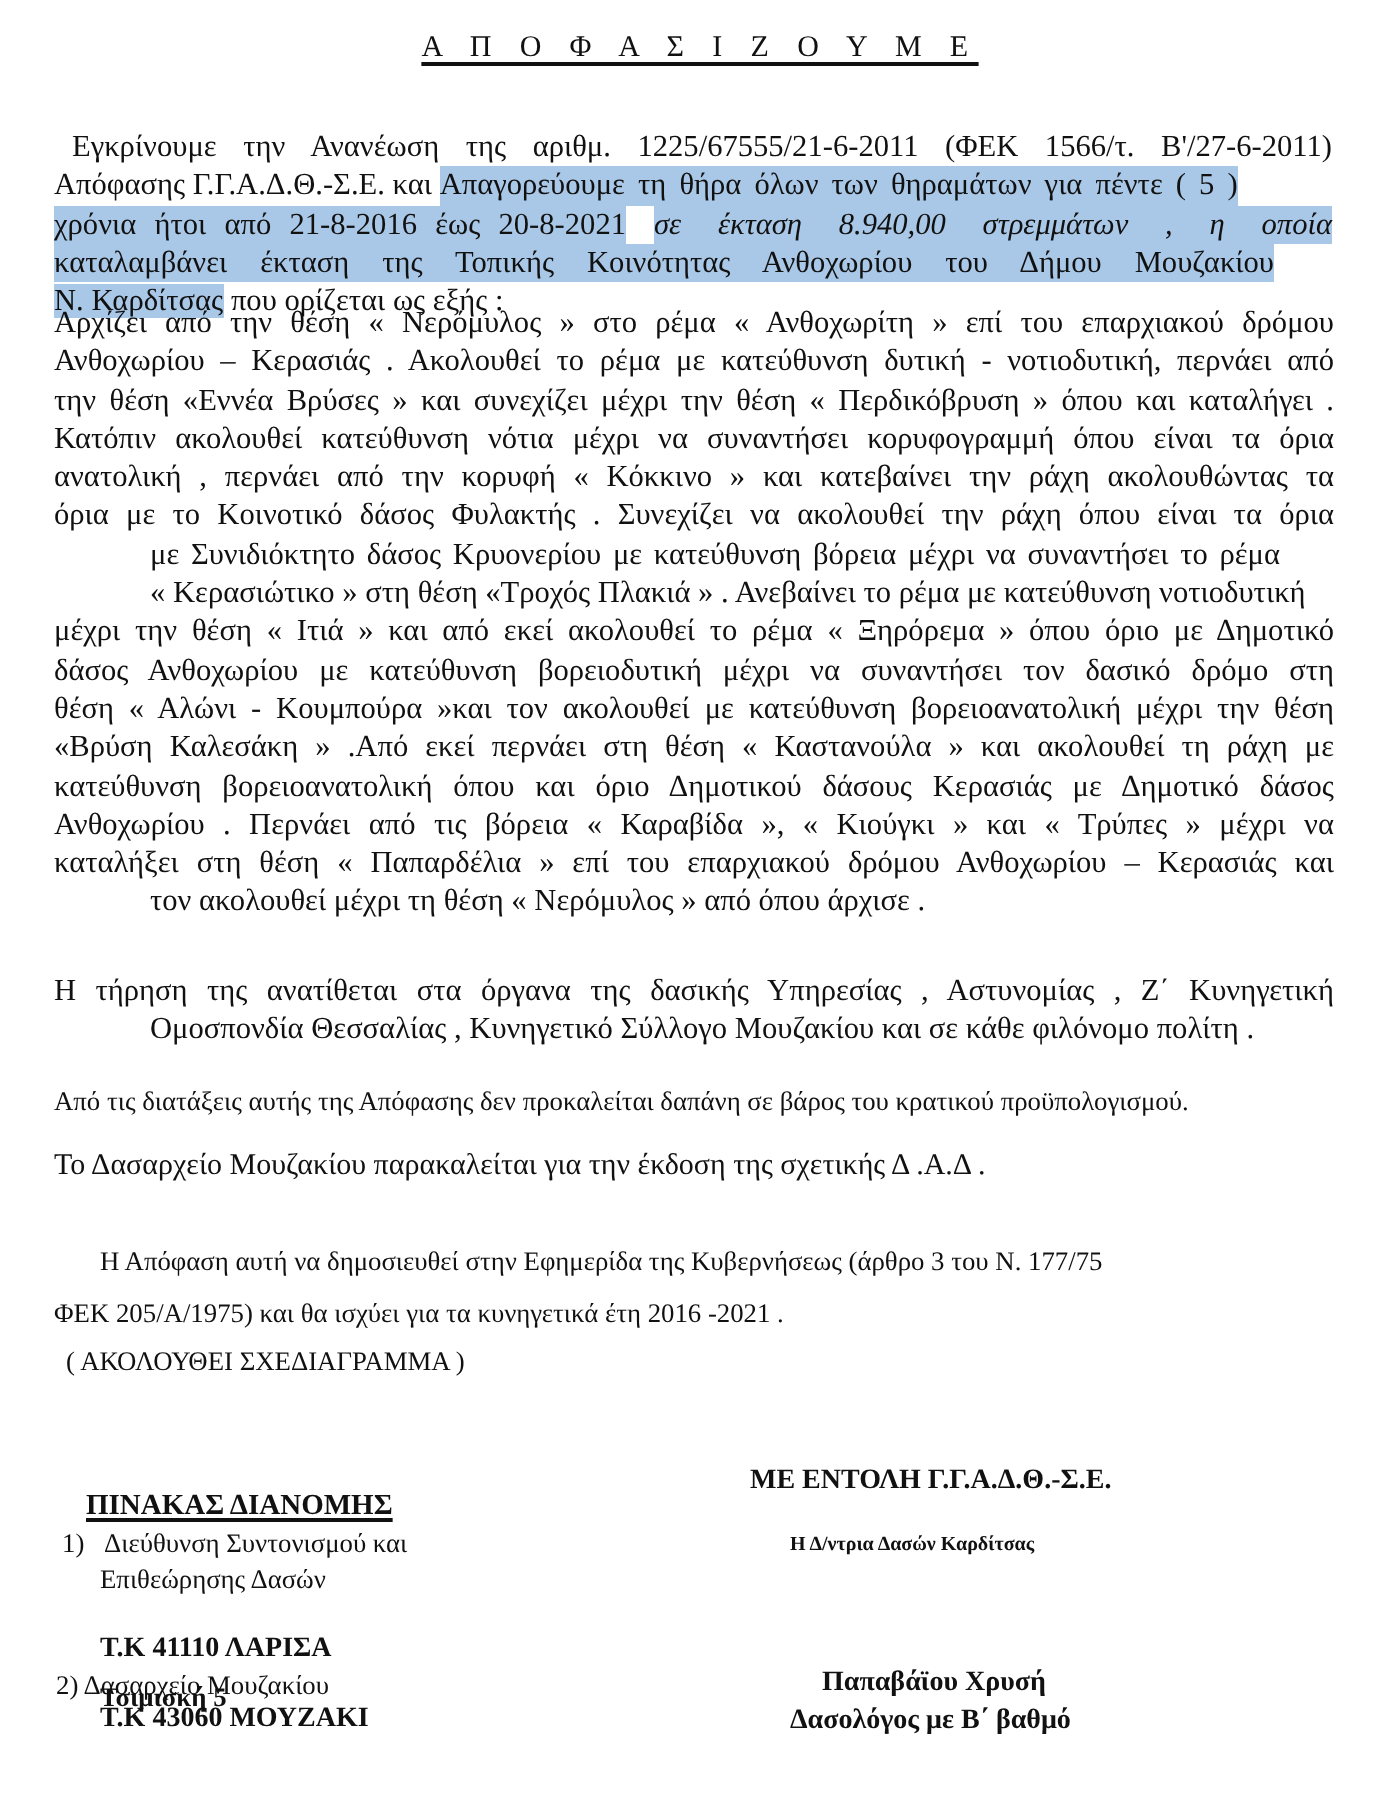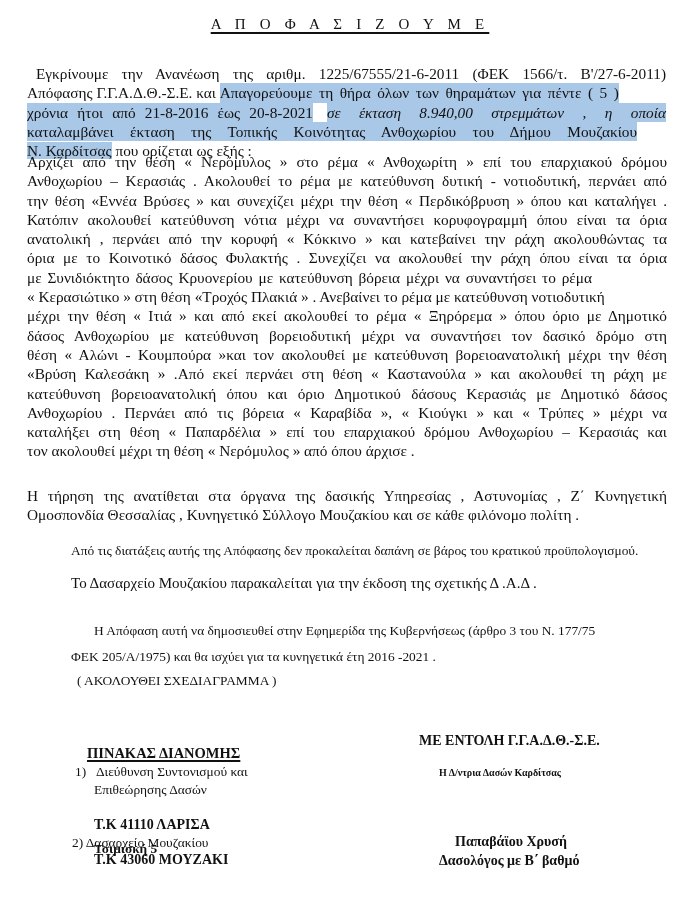--- a/index.html
+++ b/index.html
@@ -11,25 +11,25 @@
   .page { position: absolute; left: 0; top: 0; width: 700px; height: 909px; }
   .title {
     position: absolute; left: 0; top: 16px; width: 700px; text-align: center;
     font-weight: normal; font-size: 15px; letter-spacing: 5.2px;
   }
   .title span { text-decoration: underline; text-decoration-thickness: 1.5px; text-underline-offset: 3px; }
   .para {
     position: absolute; left: 27px; width: 640px;
     font-size: 15.3px; line-height: 19.3px; text-align: justify;
   }
-  .line { display: block; white-space: nowrap; height: 19.3px; }
+  .line { display: block; white-space: nowrap; height: 19.3px; margin-left: 48px; }
   .just { display: block; text-align: justify; text-align-last: justify; white-space: normal; height: 19.3px; overflow: hidden; }
   .hl { background: #a9c7e6; }
   .small { font-size: 13.4px; }
-  .abs { position: absolute; white-space: nowrap; margin-left: 44px; }
+  .abs { position: absolute; white-space: nowrap; }
   .bold { font-weight: bold; }
   .ul { text-decoration: underline; text-decoration-thickness: 2px; text-underline-offset: 2px; }
 </style>
 </head>
 <body>
 
 <div class="page">
 
   <div class="title">
     <span>Α Π Ο Φ Α Σ Ι Ζ Ο Υ Μ Ε</span>

